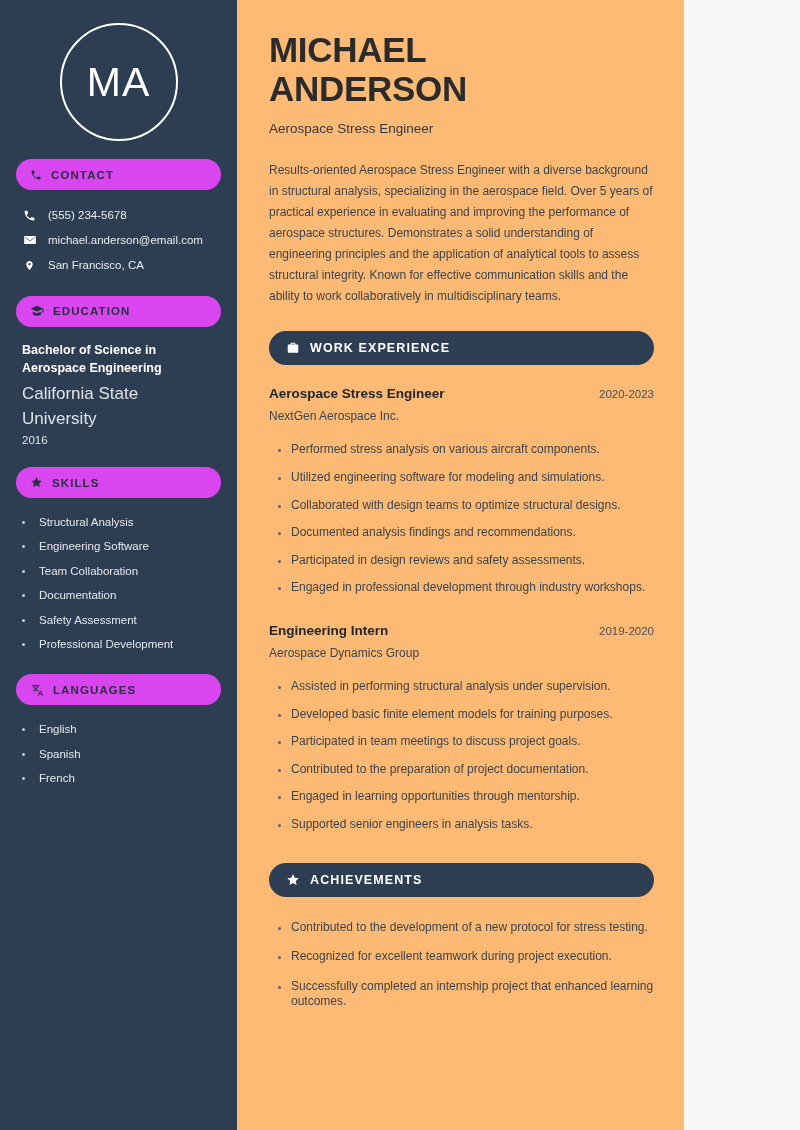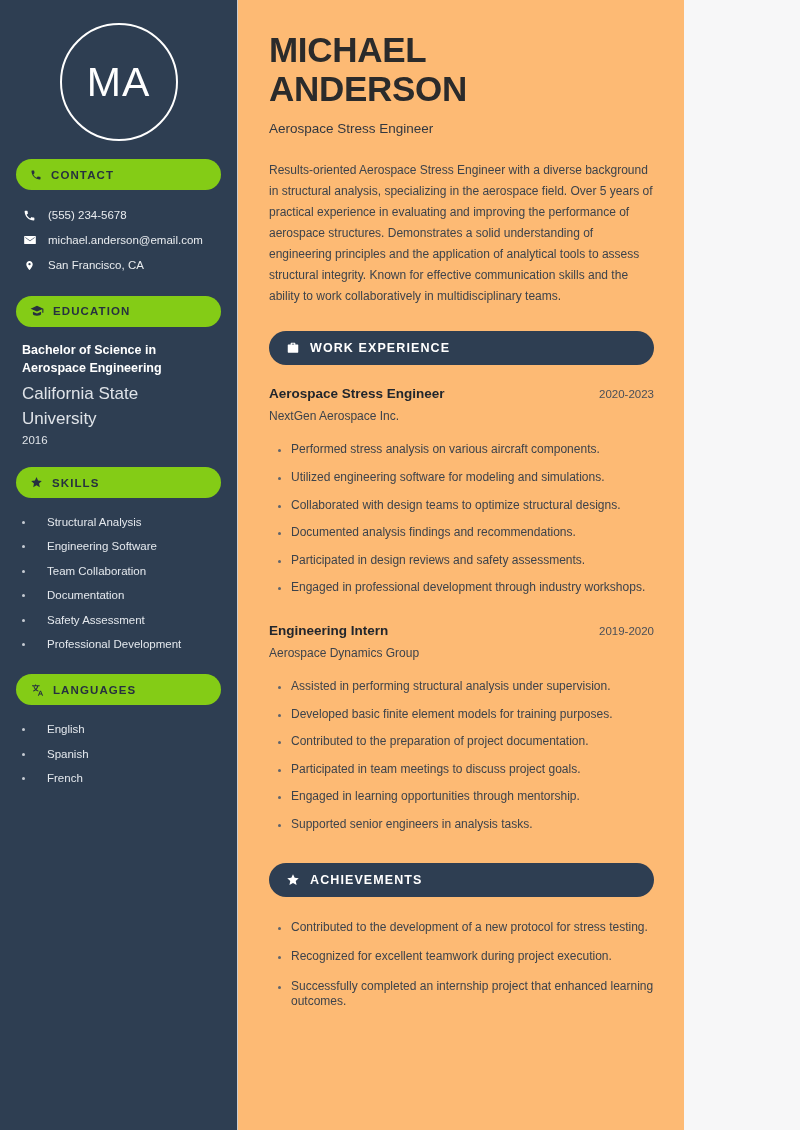--- a/index.html
+++ b/index.html
@@ -51,21 +51,21 @@
   }
   .monogram-text {
     color: #ffffff;
     font-size: 41px;
     font-weight: 400;
     letter-spacing: 1px;
     line-height: 1;
   }
 
   .pill {
-    background: #84cc16;
+    background: #d946ef;
     border-radius: 999px;
     height: 31px;
     display: flex;
     align-items: center;
     padding: 0 14px;
     gap: 9px;
     margin-top: 18px;
   }
   .pill-label {
     color: #26313f;
@@ -107,21 +107,21 @@
   .edu-year {
     color: #dfe3e8;
     font-size: 11.5px;
     line-height: 1.5;
   }
 
   .side-list { margin-top: 12px; padding-left: 6px; }
   .side-item {
     display: flex;
     align-items: flex-start;
-    gap: 22px;
+    gap: 14px;
     padding: 5px 0;
   }
   .side-item .dot {
     width: 3px;
     height: 3px;
     border-radius: 50%;
     background: #c6ccd4;
     margin-top: 6px;
     flex: none;
   }
@@ -415,25 +415,25 @@
         <div class="bullet">
           <span class="dot"></span>
           <span class="bullet-text">Assisted in performing structural analysis under supervision.</span>
         </div>
         <div class="bullet">
           <span class="dot"></span>
           <span class="bullet-text">Developed basic finite element models for training purposes.</span>
         </div>
         <div class="bullet">
           <span class="dot"></span>
+          <span class="bullet-text">Participated in team meetings to discuss project goals.</span>
+        </div>
+        <div class="bullet">
+          <span class="dot"></span>
           <span class="bullet-text">Contributed to the preparation of project documentation.</span>
-        </div>
-        <div class="bullet">
-          <span class="dot"></span>
-          <span class="bullet-text">Participated in team meetings to discuss project goals.</span>
         </div>
         <div class="bullet">
           <span class="dot"></span>
           <span class="bullet-text">Engaged in learning opportunities through mentorship.</span>
         </div>
         <div class="bullet">
           <span class="dot"></span>
           <span class="bullet-text">Supported senior engineers in analysis tasks.</span>
         </div>
       </div>

